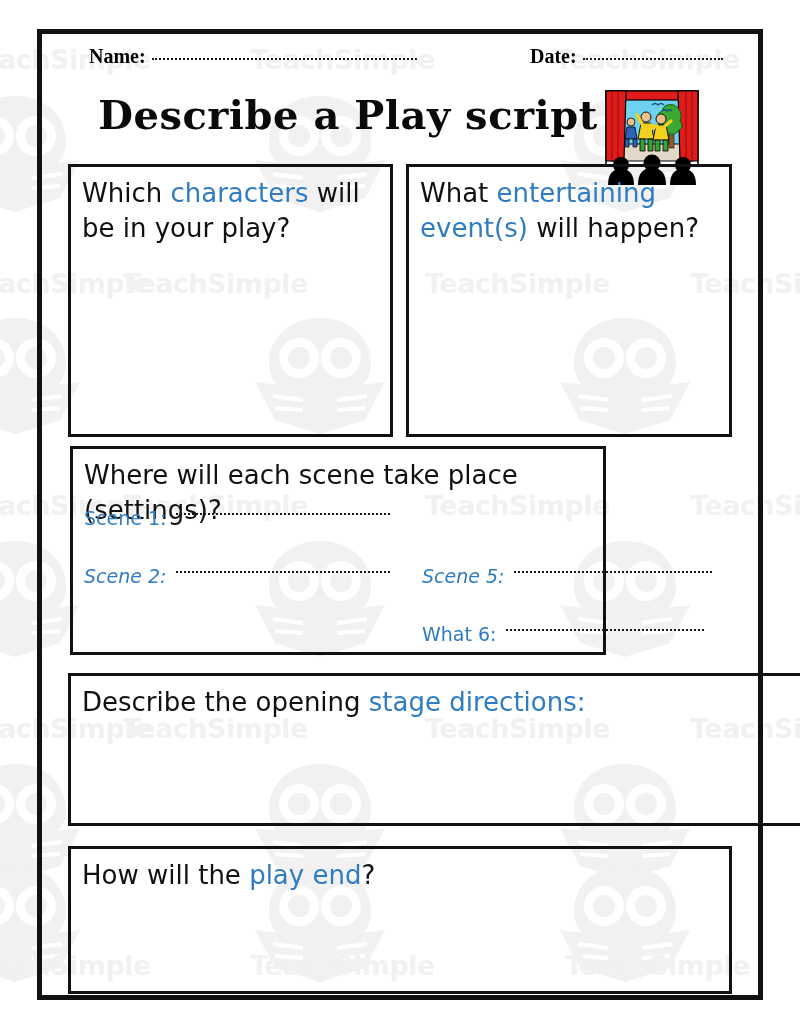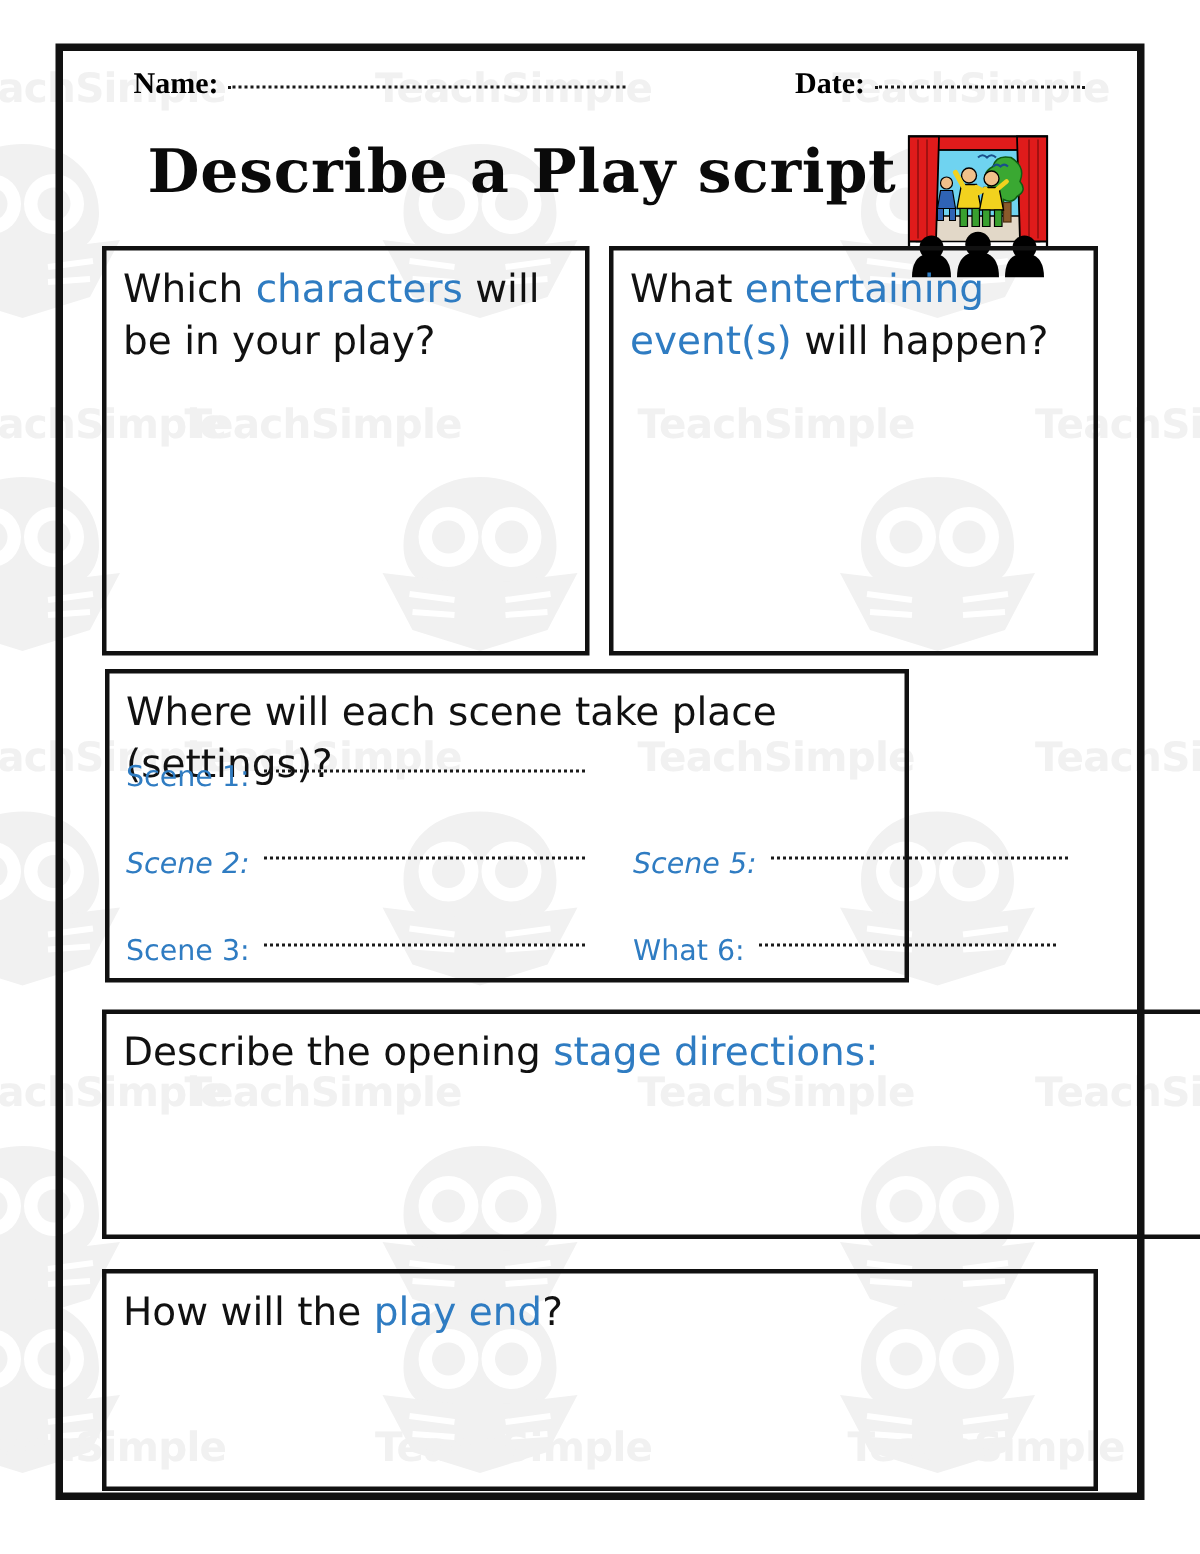--- a/index.html
+++ b/index.html
@@ -410,24 +410,20 @@
     <div class="qtext">Where will each scene take place (settings)?</div>
     <div id="scenes-grid">
         <div class="scene-row col-left row-1">
           <span class="scene-label">Scene 1:</span>
           <span class="scene-line"></span>
         </div>
         <div class="scene-row col-left row-2">
           <span class="scene-label">Scene 2:</span>
           <span class="scene-line"></span>
         </div>
-        <div class="scene-row col-left row-3">
-          <span class="scene-label">Scene 3:</span>
-          <span class="scene-line"></span>
-        </div>
         <div class="scene-row col-right row-2">
           <span class="scene-label">Scene 5:</span>
           <span class="scene-line"></span>
         </div>
         <div class="scene-row col-right row-3">
           <span class="scene-label">What 6:</span>
           <span class="scene-line"></span>
         </div>
       </div>
   </div>

